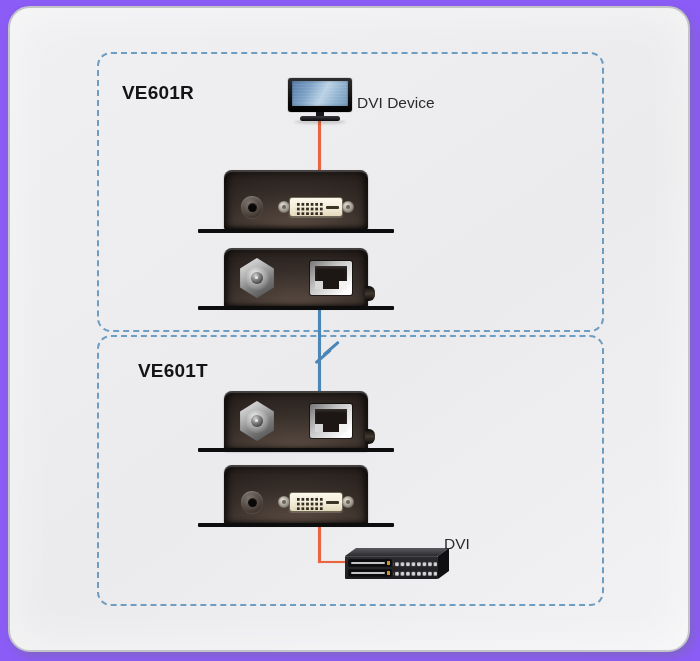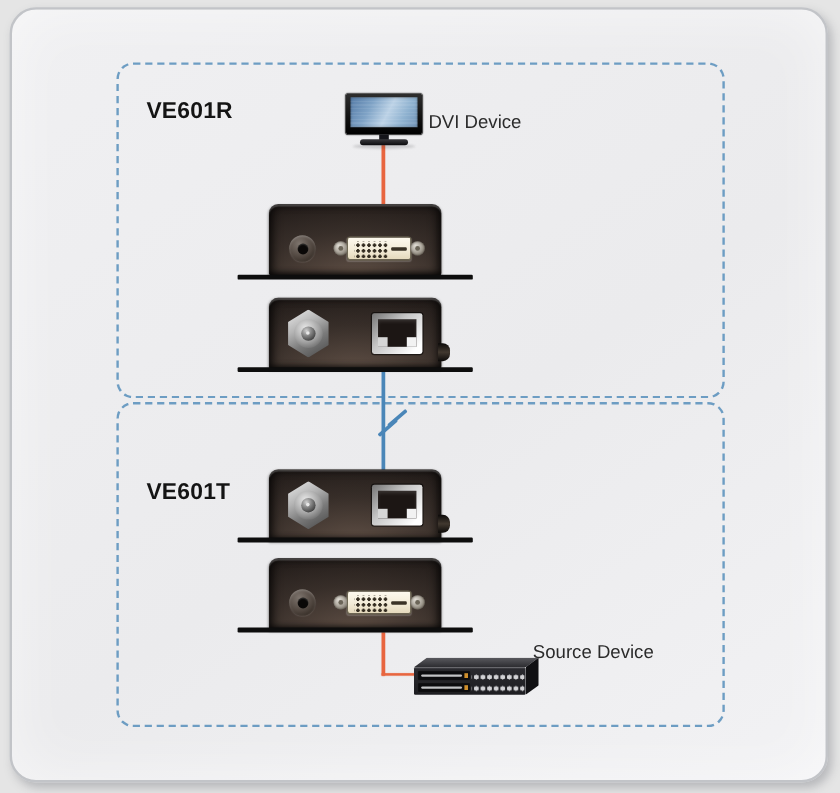--- a/index.html
+++ b/index.html
@@ -1,32 +1,32 @@
 <!DOCTYPE html>
 <html><head>
 <meta charset="utf-8">
 <style>
   html,body{margin:0;padding:0;background:#ffffff;}
-  .stage{position:relative;width:700px;height:661px;background:#e5e5e5;overflow:hidden;
+  .stage{position:relative;width:700px;height:661px;background:#8b5cf6;overflow:hidden;
          font-family:"Liberation Sans",sans-serif;}
 
   
   .card{position:absolute;left:8px;top:6px;width:682px;height:646px;box-sizing:border-box;
         border:2px solid #c2c4c8;border-radius:22px;
         background:linear-gradient(145deg,#f0f0f2 0%,#ebebed 55%,#f2f2f4 100%);
         box-shadow:3px 4px 8px rgba(110,114,120,0.38), inset 0 0 50px rgba(255,255,255,0.55);}
 
   
   .gbox{position:absolute;box-sizing:border-box;border:2px dashed #6d9dc3;border-radius:14px;}
   .box-r{left:97px;top:52px;width:507px;height:280px;}
   .box-t{left:97px;top:335px;width:507px;height:271px;}
 
   .gbox-label{position:absolute;font-size:19px;font-weight:bold;color:#141414;letter-spacing:0.2px;}
   .lbl-r{left:122px;top:82px;}
-  .lbl-t{left:122px;top:360px;margin-top:40px;}
+  .lbl-t{left:138px;top:360px;}
 
   .note{position:absolute;font-size:15.5px;color:#2b2b2b;line-height:19.5px;}
   .note-display{left:357px;top:93px;}
   .note-source{left:444px;top:534px;}
 
   
   .cable{position:absolute;}
   .cable-red{background:#e8653f;box-shadow:0 0 1px rgba(232,101,63,0.6);}
   .cable-blue{background:#4a86b8;box-shadow:0 0 1px rgba(74,134,184,0.6);}
   .slash{position:absolute;width:20px;height:2.6px;background:#4a86b8;border-radius:1px;}
@@ -218,15 +218,15 @@
         <div class="bay-led"></div>
       </div>
       <div class="bay" style="top:13px;">
         <div class="bay-slot"></div>
         <div class="bay-led"></div>
       </div>
       <div class="src-buttons"></div>
     </div>
   </div>
   <div class="note note-source">
-    <div>Source Device</div>
+    <div>DVI</div>
   </div>
 </div>
 
 </body></html>

